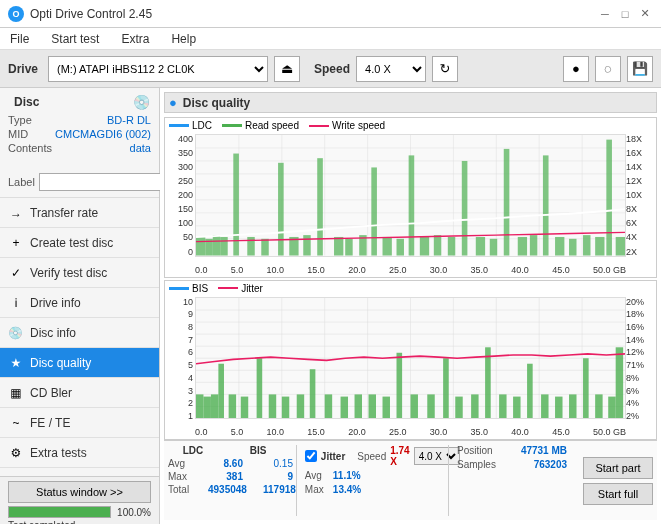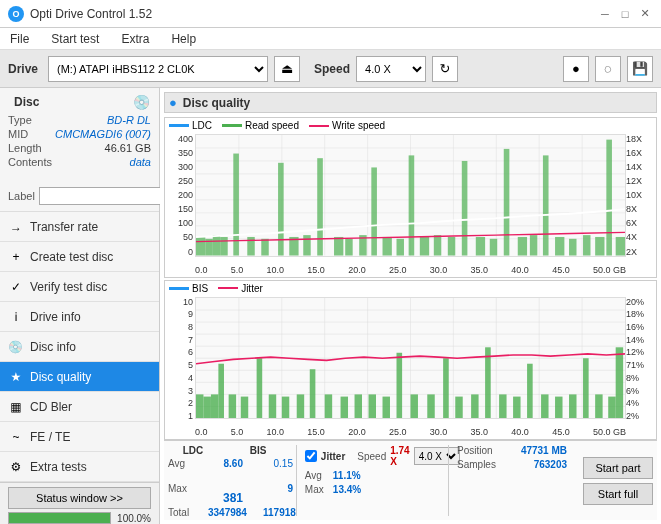--- a/index.html
+++ b/index.html
@@ -32,21 +32,21 @@
     
     .sidebar { width: 160px; background: #f5f5f5; border-right: 1px solid #ccc; display: flex; flex-direction: column; }
     
     
     .disc-section { padding: 6px 8px; border-bottom: 1px solid #ddd; }
     .disc-header { display: flex; align-items: center; justify-content: space-between; margin-bottom: 4px; }
     .disc-title { font-size: 12px; font-weight: bold; color: #333; padding-left: 6px; }
     .disc-icon { font-size: 14px; color: #666; }
     .disc-row { display: flex; justify-content: space-between; margin: 2px 0; }
     .disc-key { font-size: 11px; color: #555; }
-    .disc-val { font-size: 11px; color: #0066cc; font-weight: 500; font-style: italic; }
+    .disc-val { font-size: 11px; color: #0066cc; font-weight: 500; }
     .disc-val-dark { font-size: 11px; color: #333; }
     .label-row { display: flex; align-items: center; gap: 4px; margin-top: 19px; }
     .label-text { font-size: 11px; color: #555; }
     .label-input { height: 18px; flex: 1; border: 1px solid #aaa; font-size: 10px; padding: 0 2px; }
     .label-btn { width: 18px; height: 18px; border: 1px solid #aaa; background: #e0e0e0; display: flex; align-items: center; justify-content: center; cursor: pointer; font-size: 10px; }
 
     
     .nav-items { flex: 1; }
     .nav-item { height: 30px; display: flex; align-items: center; padding: 0 8px; cursor: pointer; border-bottom: 1px solid #e0e0e0; gap: 6px; }
     .nav-item.active { background: #1e88e5; color: white; }
@@ -109,21 +109,21 @@
     .action-btn { height: 22px; min-width: 70px; font-size: 11px; border: 1px solid #aaa; background: #e0e0e0; cursor: pointer; padding: 0 6px; white-space: nowrap; }
 
     svg.chart-svg { width: 100%; height: 100%; }
   </style>
 </head>
 <body>
 
 <div class="titlebar">
   <div class="titlebar-left">
     <div class="titlebar-logo">O</div>
-    <span class="titlebar-title">Opti Drive Control 1.52</span>
+    <span class="titlebar-title">Opti Drive Control 2.45</span>
   </div>
   <div class="titlebar-controls">
     <div class="titlebar-btn">─</div>
     <div class="titlebar-btn">□</div>
     <div class="titlebar-btn close">✕</div>
   </div>
 </div>
 
 <div class="menubar">
   <span class="menubar-item">File</span>
@@ -157,25 +157,21 @@
       <div class="disc-header">
         <span class="disc-title">Disc</span>
         <span class="disc-icon">💿</span>
       </div>
       <div class="disc-row">
         <span class="disc-key">Type</span>
         <span class="disc-val">BD-R DL</span>
       </div>
       <div class="disc-row">
         <span class="disc-key">MID</span>
-        <span class="disc-val">CMCMAGDI6 (007)</span>
-      </div>
-      <div class="disc-row">
-        <span class="disc-key">Length</span>
-        <span class="disc-val-dark">46.61 GB</span>
+        <span class="disc-val">CMCMAGDI6 (002)</span>
       </div>
       <div class="disc-row">
         <span class="disc-key">Contents</span>
         <span class="disc-val">data</span>
       </div>
       <div class="label-row">
         <span class="label-text">Label</span>
         <input class="label-input" type="text" style="">
         <div class="label-btn">🔍</div>
       </div>
@@ -485,26 +481,26 @@
           <span style="font-size:10px;font-weight:bold;color:#333;min-width:50px;text-align:center;">LDC</span>
           <span style="font-size:10px;font-weight:bold;color:#333;min-width:40px;text-align:center;">BIS</span>
         </div>
         <div style="display:flex;gap:20px;align-items:center;">
           <span style="font-size:10px;color:#555;min-width:20px;">Avg</span>
           <span style="font-size:10px;color:#0066cc;font-weight:bold;min-width:35px;text-align:right;">8.60</span>
           <span style="font-size:10px;color:#0066cc;font-weight:normal;min-width:30px;text-align:right;">0.15</span>
         </div>
         <div style="display:flex;gap:20px;align-items:center;">
           <span style="font-size:10px;color:#555;min-width:20px;">Max</span>
-          <span style="font-size:12px;color:#0066cc;font-weight:bold;min-width:35px;text-align:right;margin-top:20px;">381</span>
+          <span style="font-size:10px;color:#0066cc;font-weight:bold;min-width:35px;text-align:right;">381</span>
           <span style="font-size:10px;color:#0066cc;font-weight:bold;min-width:30px;text-align:right;">9</span>
         </div>
         <div style="display:flex;gap:20px;align-items:center;">
           <span style="font-size:10px;color:#555;min-width:20px;">Total</span>
-          <span style="font-size:10px;color:#0066cc;font-weight:bold;min-width:35px;text-align:right;">3347984</span>
+          <span style="font-size:10px;color:#0066cc;font-weight:bold;min-width:35px;text-align:right;">4935048</span>
           <span style="font-size:10px;color:#0066cc;font-weight:bold;min-width:30px;text-align:right;">117918</span>
         </div>
       </div>
 
       <div class="stats-divider"></div>
 
       <div style="display:flex;flex-direction:column;gap:3px;min-width:120px;">
         <div style="display:flex;align-items:center;gap:4px;">
           <input type="checkbox" checked="" style="width: 12px; height: 12px;">
           <span style="font-size:10px;font-weight:bold;color:#333;">Jitter</span>

